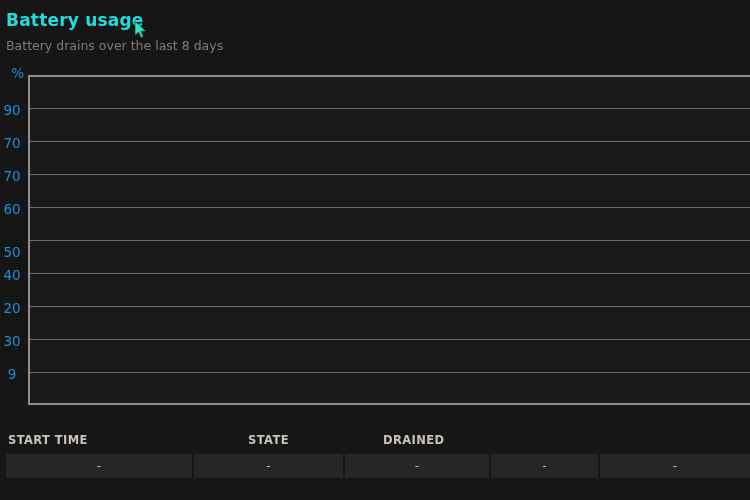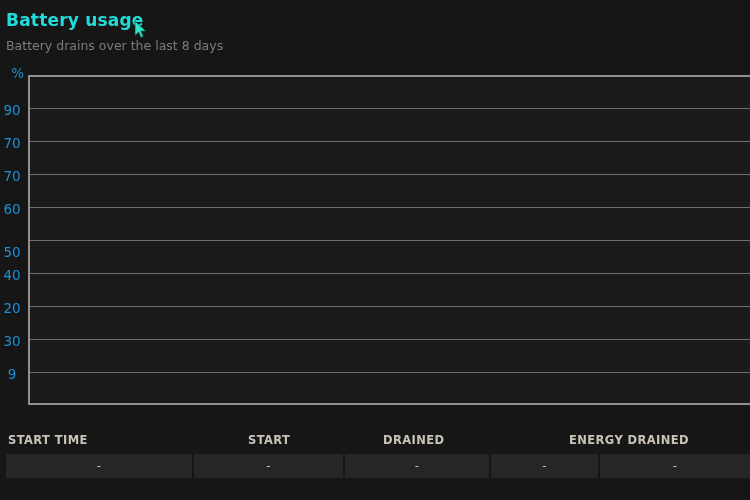--- a/index.html
+++ b/index.html
@@ -182,23 +182,22 @@
     <div class="gridline" style="top:262px"></div>
     <div class="gridline" style="top:295px"></div>
     <svg id="series-layer" width="100%" height="100%" style="position:absolute;left:0;top:0"></svg>
   </div>
 </div>
 
 <div id="table">
 
   <div id="table-head">
     <div class="th" style="left:8px">START TIME</div>
-    <div class="th" style="left:248px">START</div>
+    <div class="th" style="left:248px">STATE</div>
     <div class="th" style="left:383px">DRAINED</div>
-    <div class="th" style="left:569px">ENERGY DRAINED</div>
   </div>
 
   <div id="table-body">
     <div class="td" style="left:6px;   width:186px">-</div>
     <div class="td" style="left:194px; width:149px">-</div>
     <div class="td" style="left:345px; width:144px">-</div>
     <div class="td" style="left:491px; width:107px">-</div>
     <div class="td" style="left:600px; width:150px">-</div>
   </div>
 

